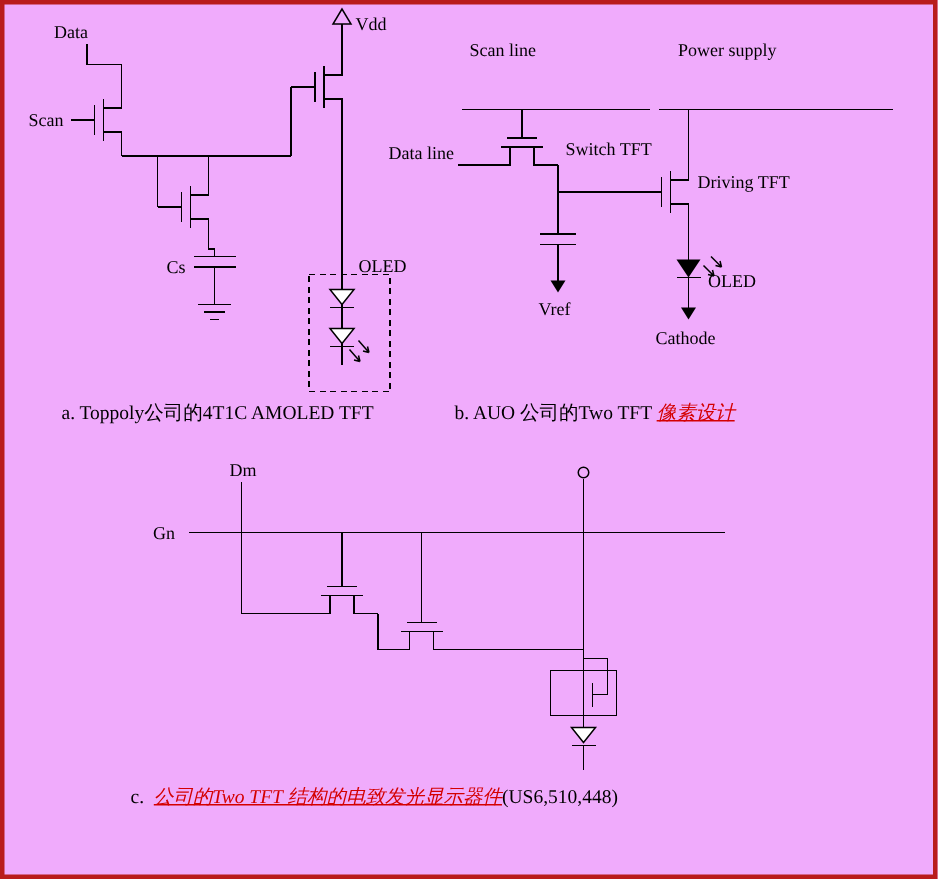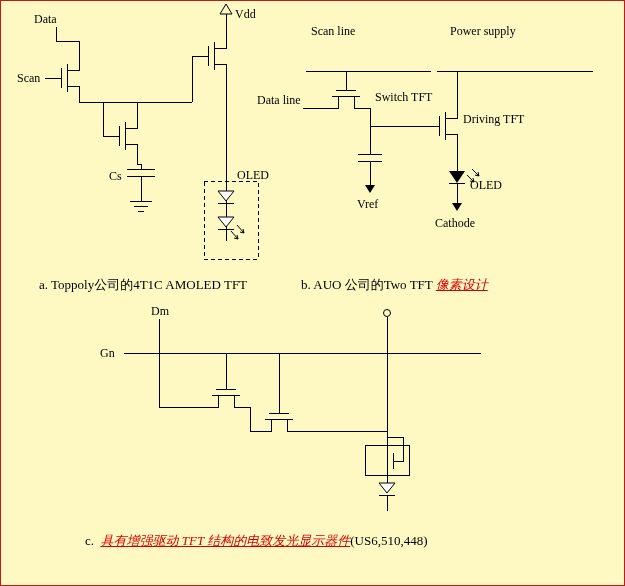--- a/index.html
+++ b/index.html
@@ -1,29 +1,29 @@
 <!DOCTYPE html>
 <html style="--red: #d40000;"><head>
 <meta charset="utf-8">
 <style>
   :root{ --red:#d40000; }
   *{margin:0;padding:0;box-sizing:border-box;}
   body{background:#ffffff;font-family:"Liberation Serif","DejaVu Serif",serif;}
   .page{
-    position:relative;width:625px;height:586px;background:#fef9c3;
-    border:1px solid #b91c1c;overflow:hidden;
+    position:relative;width:625px;height:586px;background:#f0abfc;
+    border:3px solid #b91c1c;overflow:hidden;
   }
   svg{position:absolute;left:0;top:0;}
   .w{stroke:#000;fill:none;stroke-width:1;shape-rendering:crispEdges;}
   .d{stroke:#000;fill:none;stroke-width:1;} 
   .o{stroke:#000;fill:#ffffff;stroke-width:1;} 
   .f{fill:#000;stroke:none;} 
   .dash{stroke:#000;fill:none;stroke-width:1;stroke-dasharray:4 3;shape-rendering:crispEdges;}
   text.t{font:12px "Liberation Serif","DejaVu Serif",serif;fill:#000;}
-  .cap{position:absolute;font:13px "Liberation Serif","DejaVu Serif",serif;color:#000;white-space:nowrap;margin-top:12px;}
+  .cap{position:absolute;font:13px "Liberation Serif","DejaVu Serif",serif;color:#000;white-space:nowrap;}
   .red{color:var(--red);text-decoration:underline;font-style:italic;}
   .figcap{
     position:absolute;left:0;top:551px;width:100%;text-align:center;
     font:bold 15px "Liberation Serif","DejaVu Serif",serif;color:var(--red);
     text-decoration:underline;white-space:nowrap;
   }
 </style>
 </head>
 <body>
 
@@ -156,17 +156,17 @@
   <div class="cap" style="left:38px;top:263px;">
     <span>a. Toppoly公司的4T1C AMOLED TFT</span>
   </div>
 
   <div class="cap" style="left:300px;top:263px;">
     <span>b. AUO 公司的Two TFT </span><span class="red">像素设计</span>
   </div>
 
   <div class="cap" style="left:84px;top:519px;">
     <span>c.</span>&nbsp;
-    <span class="red">具有增强驱动 TFT 结构的电致发光显示器件</span><span>(US6,510,448)</span>
+    <span class="red">公司的Two TFT 结构的电致发光显示器件</span><span>(US6,510,448)</span>
   </div>
 
 
 </div>
 
 </body></html>

